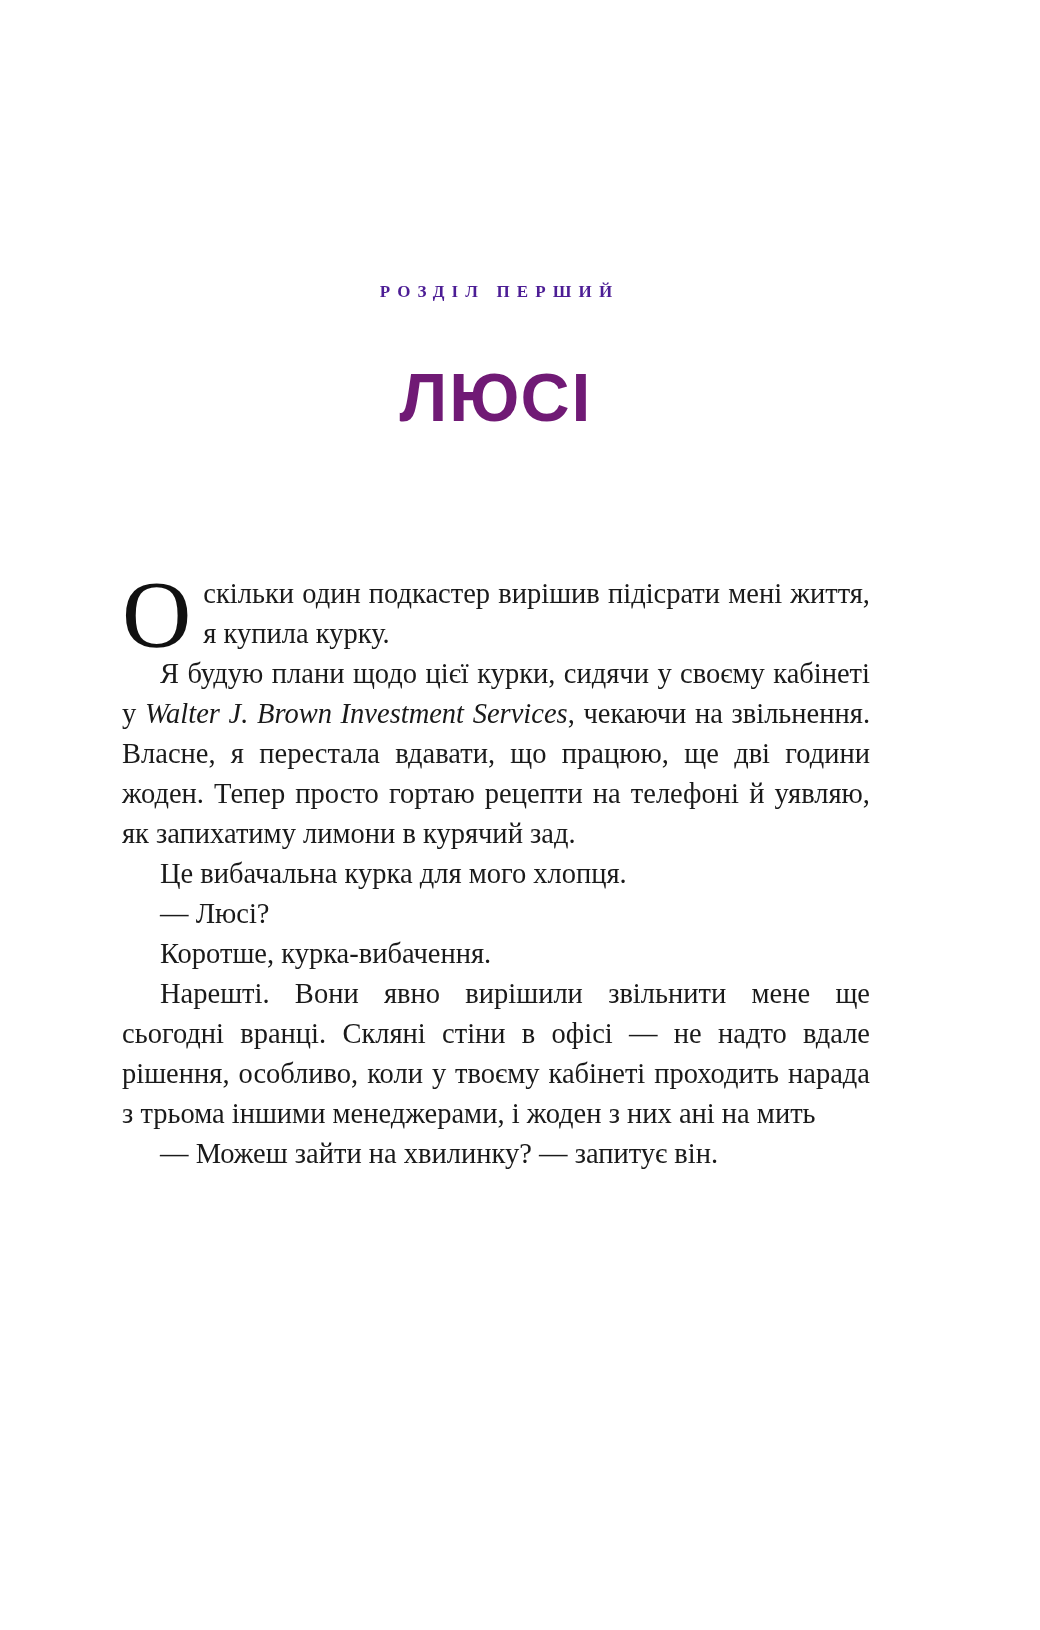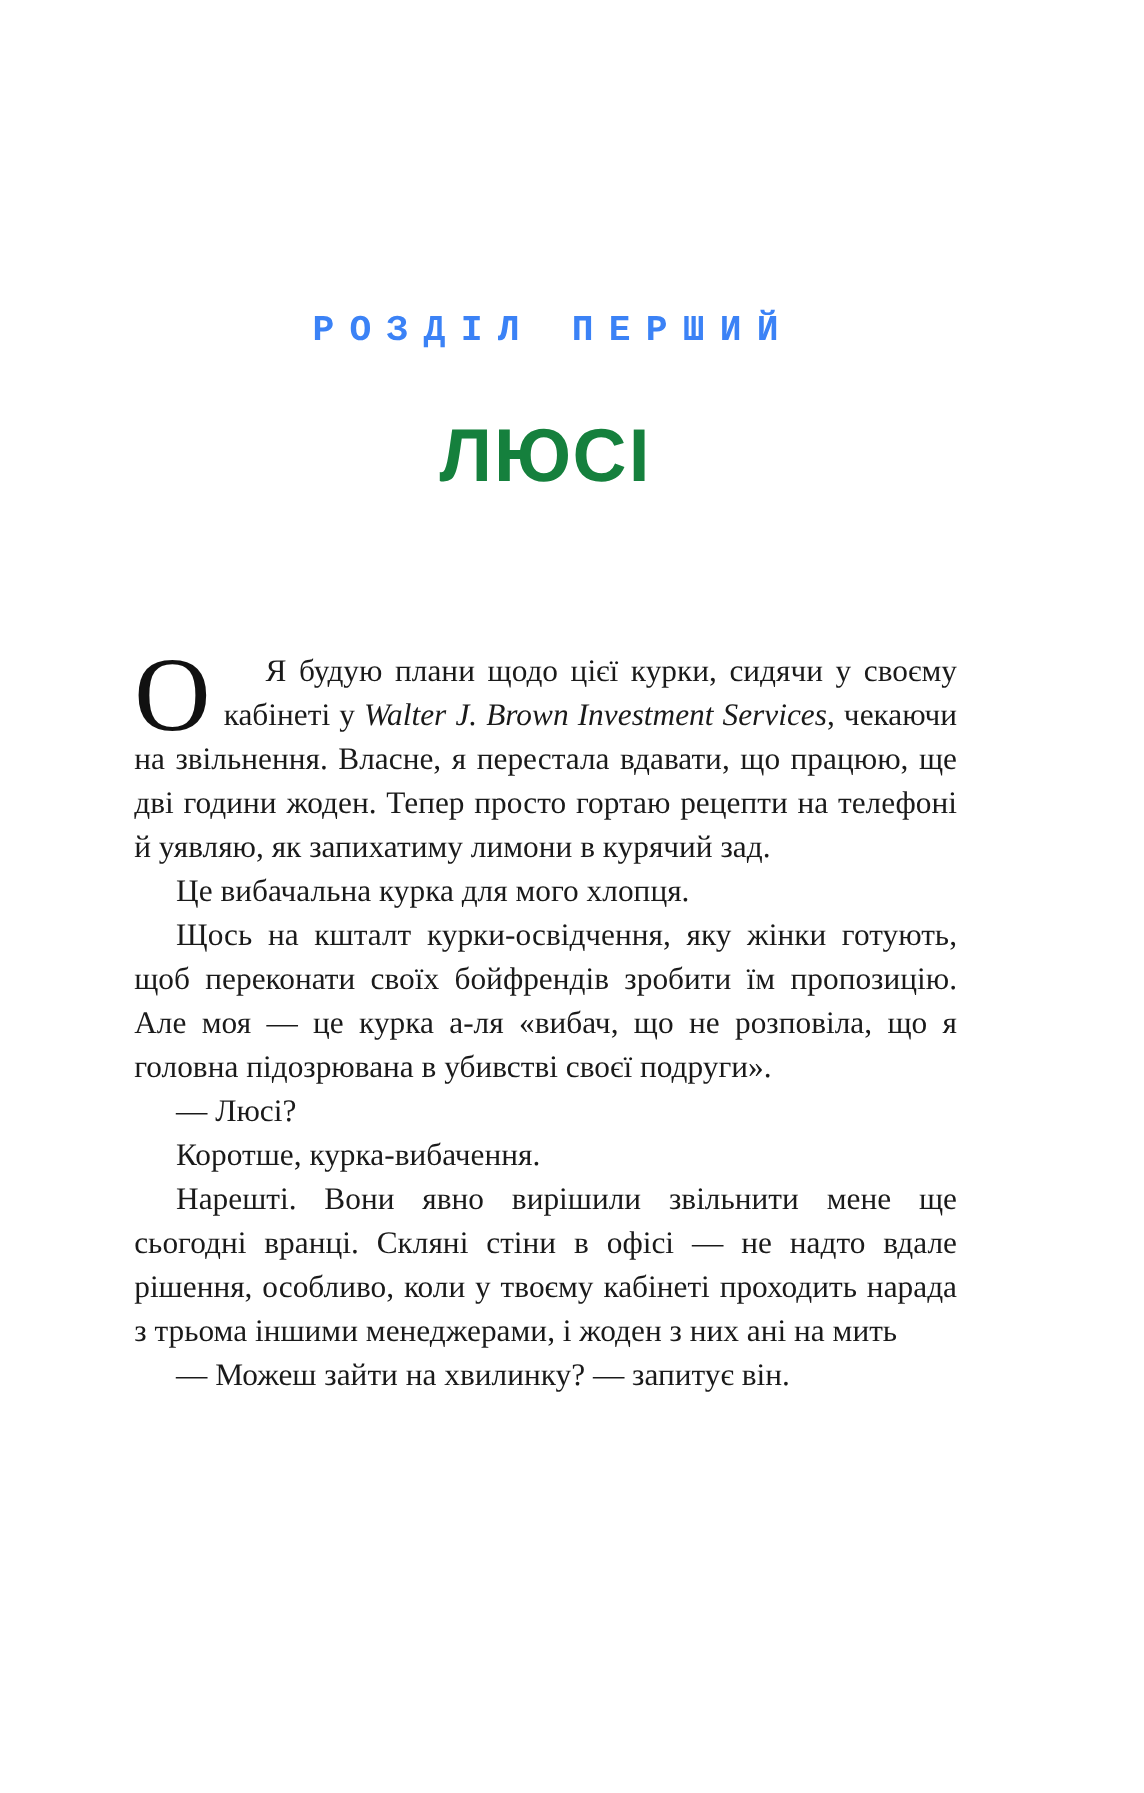--- a/index.html
+++ b/index.html
@@ -22,36 +22,36 @@
   }
   .content {
     position: absolute;
     left: 122px;
     top: 0;
     width: 748px;
   }
   .chapter-label {
     margin-top: 282px;
     text-align: center;
-    font-family: Liberation Mono, monospace;
+    font-family: Liberation Serif, serif;
     font-weight: 700;
-    font-size: 33px;
+    font-size: 17px;
     letter-spacing: 0.42em;
     text-indent: 0.42em; 
-    color: #3b82f6;
+    color: #4c1d95;
     white-space: nowrap;
   }
   .chapter-title {
     margin: 56px 0 0 0;
     text-align: center;
     font-family: "Liberation Sans", sans-serif;
     font-weight: 700;
     font-size: 68px;
     letter-spacing: 0.03em;
-    color: #15803d;
+    color: #701a75;
   }
   .body-text {
     margin-top: 138px;
     font-size: 28.5px;
     line-height: 40px;
     text-align: justify;
     color: #1a1a1a;
   }
   .body-text p {
     margin: 0;
@@ -73,23 +73,22 @@
   }
 </style>
 </head>
 <body>
 
 <div class="page">
   <div class="content">
     <div class="chapter-label">РОЗДІЛ ПЕРШИЙ</div>
     <h1 class="chapter-title">ЛЮСІ</h1>
     <div class="body-text">
-        <p class="opening"><span class="dropcap">О</span></p>
+        <p class="opening"><span class="dropcap">О</span><span>скільки один подкастер вирішив підісрати мені життя, я купила курку.</span></p>
         <p><span>Я будую плани щодо цієї курки, сидячи у своєму кабінеті у </span><em>Walter J. Brown Investment Services</em><span>, чекаючи на звільнення. Власне, я перестала вдавати, що працюю, ще дві години жоден. Тепер просто гортаю рецепти на телефоні й уявляю, як запихатиму лимони в курячий зад.</span></p>
         <p><span>Це вибачальна курка для мого хлопця.</span></p>
-        <p><span>Щось на кшталт курки-освідчення, яку жінки готують, щоб переконати своїх бойфрендів зробити їм пропозицію. Але моя — це курка а-ля «вибач, що не розповіла, що я головна підозрювана в убивстві своєї подруги».</span></p>
         <p><span>— Люсі?</span></p>
         <p><span>Коротше, курка-вибачення.</span></p>
         <p><span>Нарешті. Вони явно вирішили звільнити мене ще сьогодні вранці. Скляні стіни в офісі — не надто вдале рішення, особливо, коли у твоєму кабінеті проходить нарада з трьома іншими менеджерами, і жоден з них ані на мить</span></p>
         <p><span>— Можеш зайти на хвилинку? — запитує він.</span></p>
       </div>
   </div>
 </div>
 
 </body></html>

